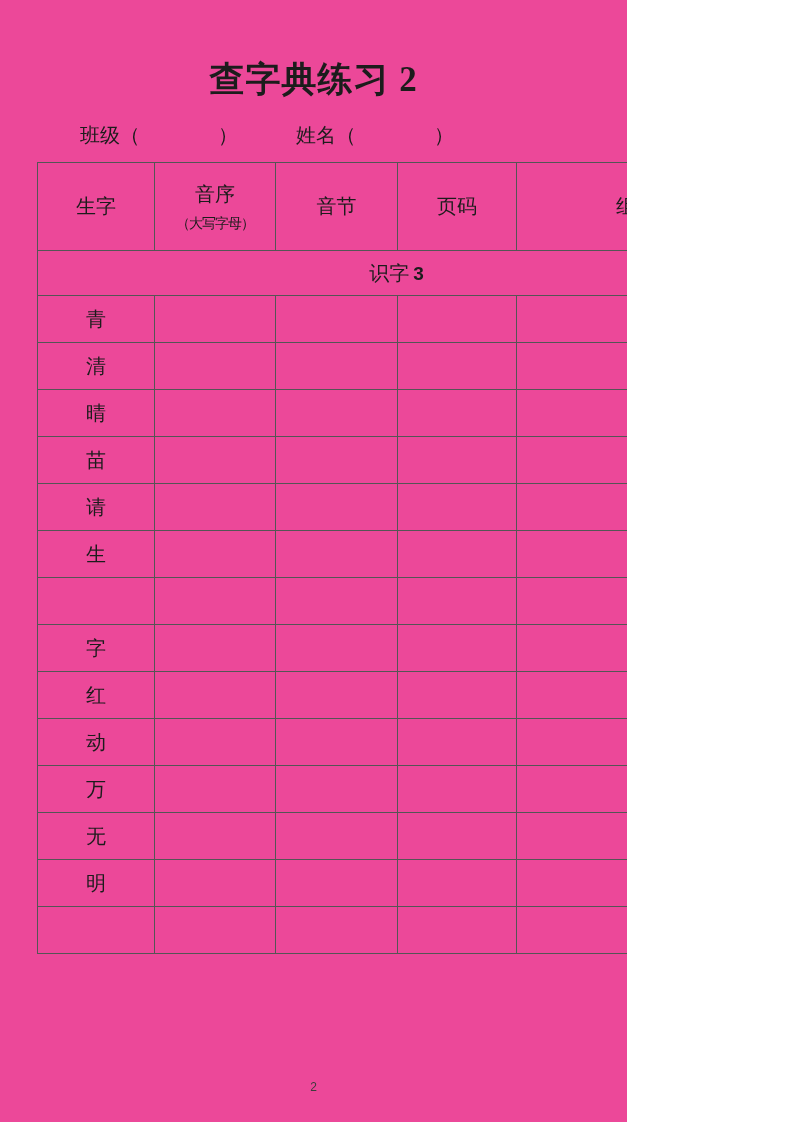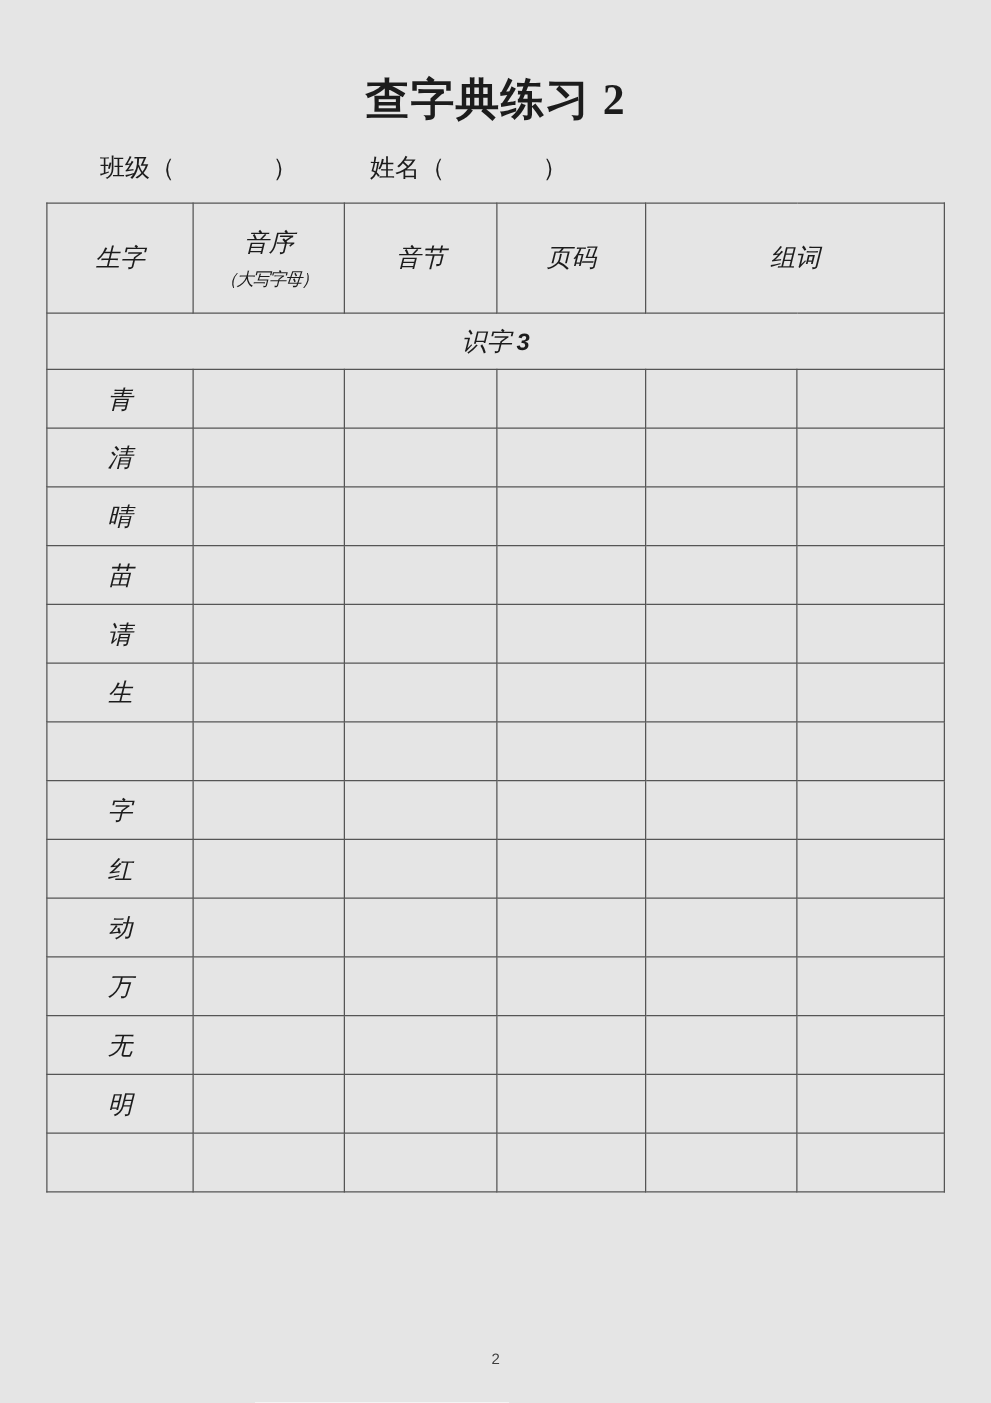--- a/index.html
+++ b/index.html
@@ -9,23 +9,23 @@
     background: #ffffff;
   }
   body {
     width: 793px;
     height: 1122px;
     font-family: "Liberation Serif", "DejaVu Serif", serif;
     color: #1c1c1c;
   }
   .page {
     position: relative;
-    width: 793px;
+    width: 627px;
     height: 1122px;
-    background: #e5e5e5;
+    background: #ec4899;
     overflow: hidden;
   }
   .title {
     position: absolute;
     top: 56px;
     left: 0;
     width: 100%;
     margin: 0;
     text-align: center;
     font-size: 35px;
@@ -52,21 +52,20 @@
     width: 78px;
     height: 1px;
   }
   table.worksheet {
     position: absolute;
     top: 162px;
     left: 37px;
     width: 718px;
     border-collapse: collapse;
     table-layout: fixed;
-    font-style: italic;
   }
   table.worksheet td {
     border: 1px solid #555555;
     padding: 0;
     text-align: center;
     vertical-align: middle;
     font-size: 20px;
     color: #1c1c1c;
     overflow: hidden;
   }

